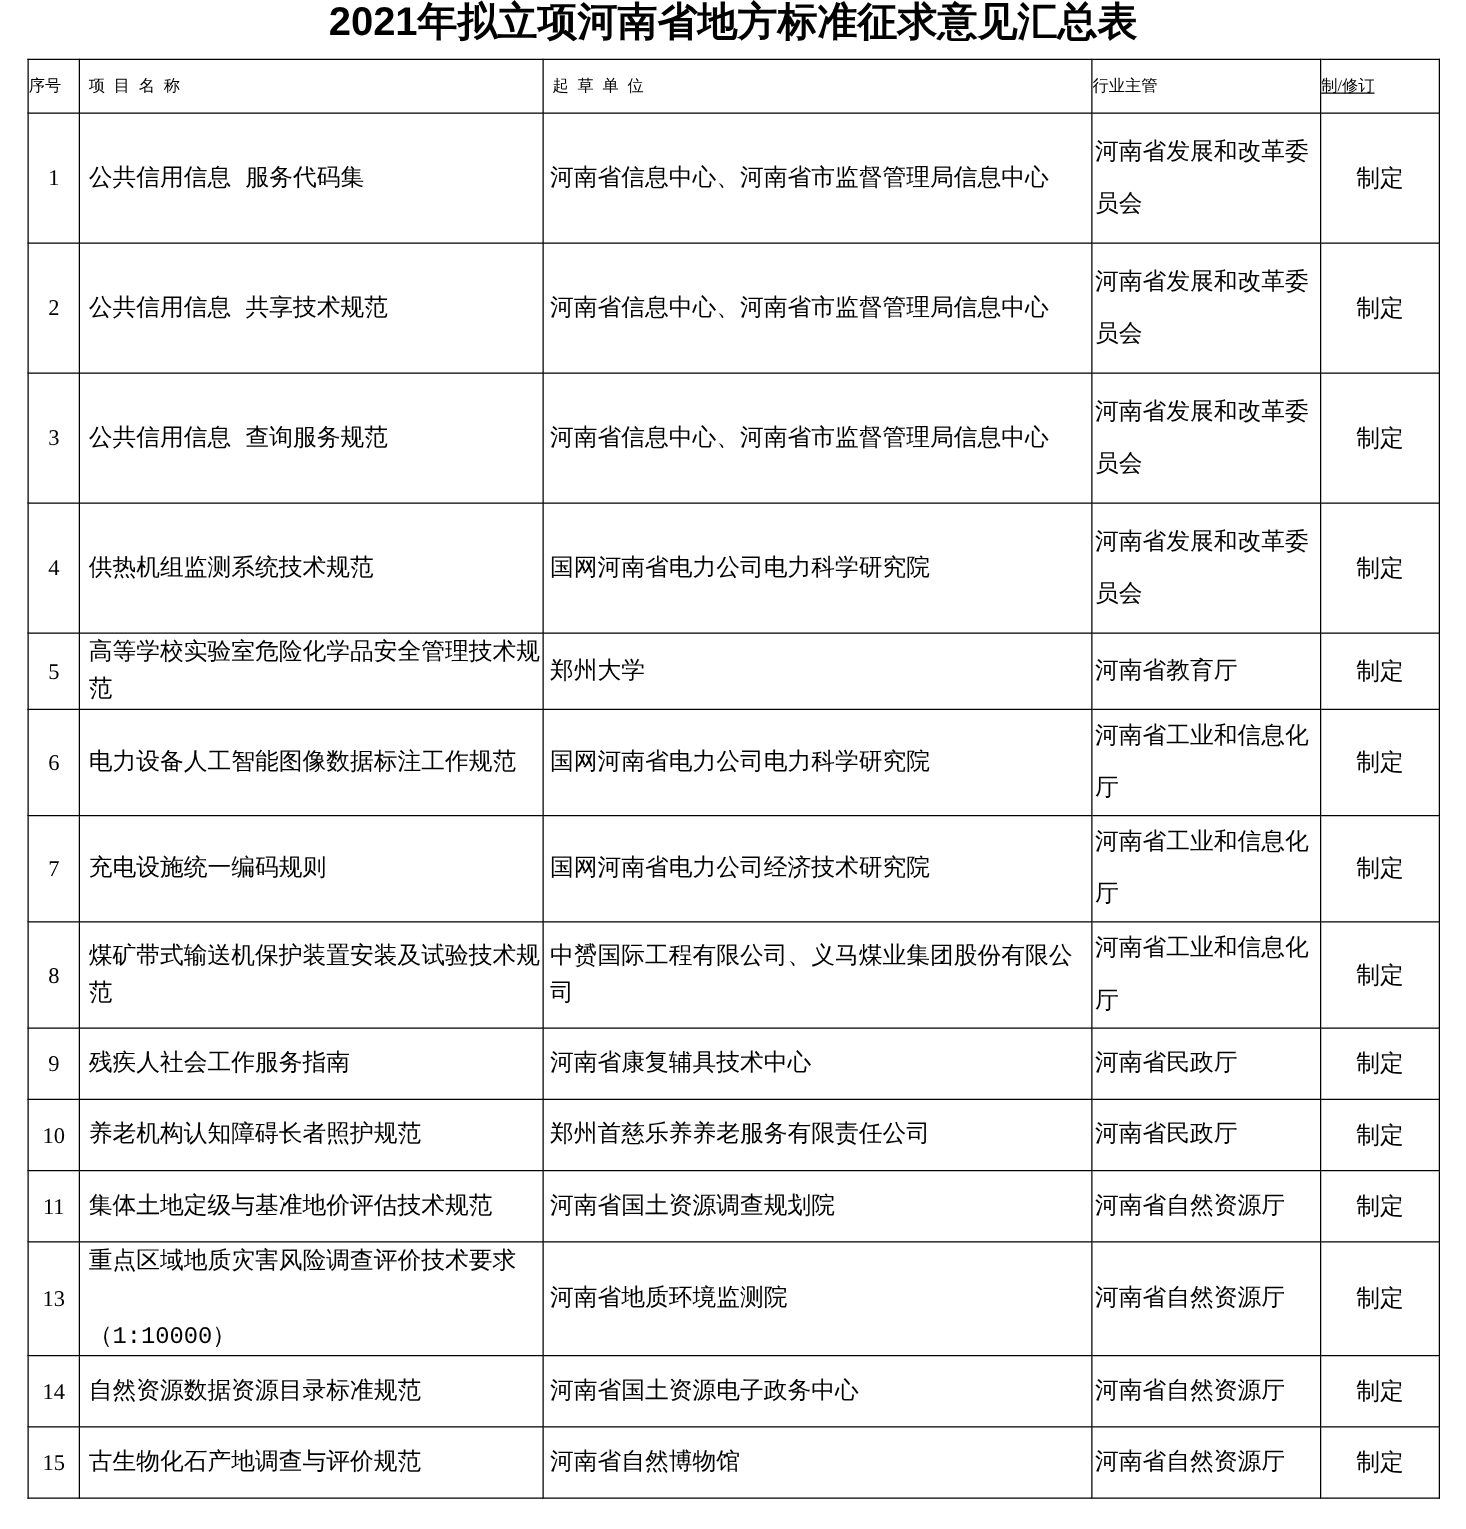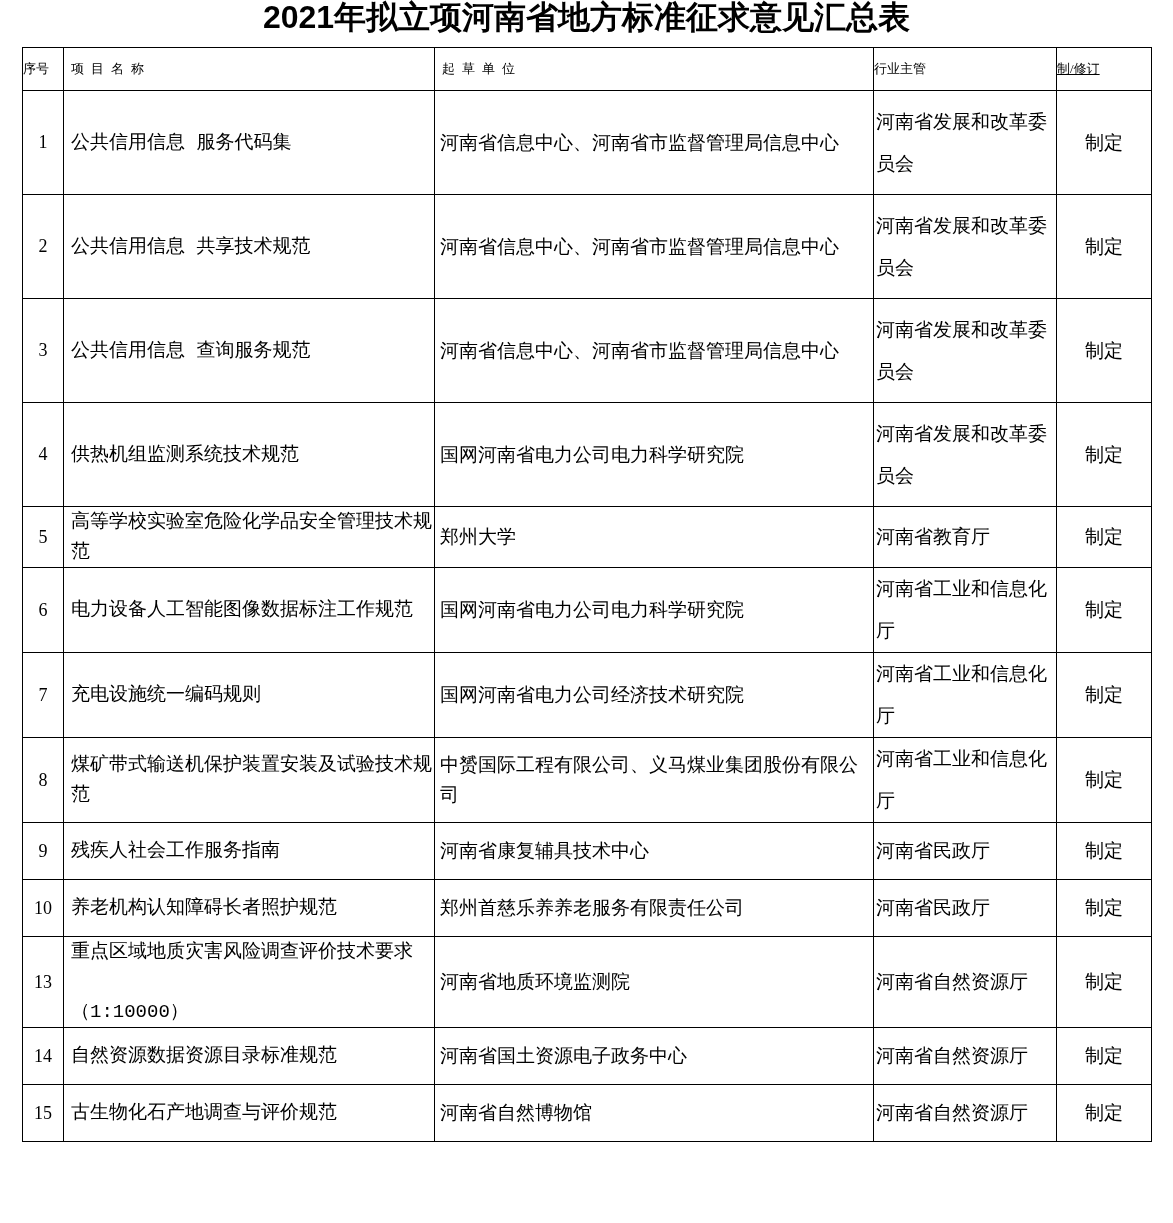--- a/index.html
+++ b/index.html
@@ -212,20 +212,27 @@
       </tr>
 
       <tr class="h-med">
         <td class="cell-seq">10</td>
         <td class="cell-name">养老机构认知障碍长者照护规范</td>
         <td class="cell-unit">郑州首慈乐养养老服务有限责任公司</td>
         <td class="cell-auth">河南省民政厅</td>
         <td class="cell-type">制定</td>
       </tr>
 
+      <tr class="h-med">
+        <td class="cell-seq">11</td>
+        <td class="cell-name">集体土地定级与基准地价评估技术规范</td>
+        <td class="cell-unit">河南省国土资源调查规划院</td>
+        <td class="cell-auth">河南省自然资源厅</td>
+        <td class="cell-type">制定</td>
+      </tr>
 
 
       <tr class="h-mid">
         <td class="cell-seq">13</td>
         <td class="cell-name">
           <span class="nm-line">重点区域地质灾害风险调查评价技术要求</span>
           <span class="nm-line">（1:10000）</span>
         </td>
         <td class="cell-unit">河南省地质环境监测院</td>
         <td class="cell-auth">河南省自然资源厅</td>

